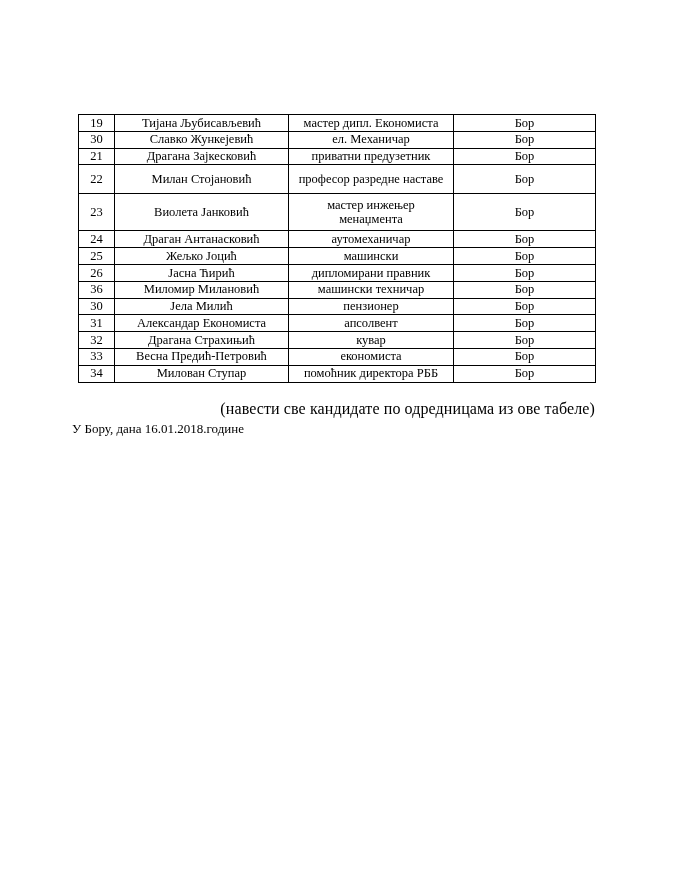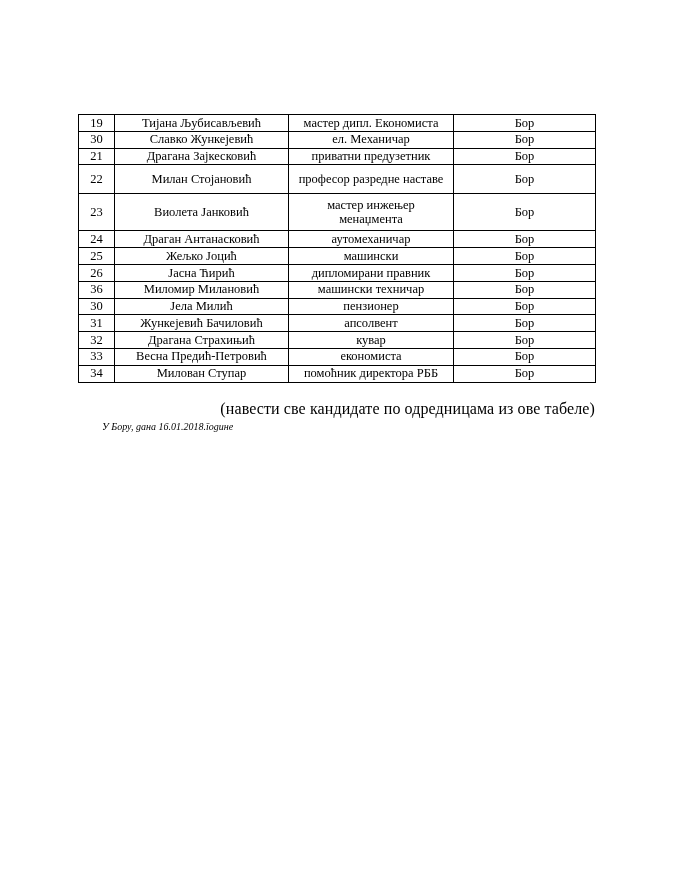--- a/index.html
+++ b/index.html
@@ -51,23 +51,22 @@
   .note {
     position: absolute;
     top: 400px;
     right: 85px;
     font-size: 16px;
     letter-spacing: 0.1px;
   }
   .dateline {
     position: absolute;
     top: 421px;
-    left: 102px;
-    font-size: 10px;
-    font-style: italic;
+    left: 72px;
+    font-size: 13px;
   }
 </style>
 </head>
 <body>
 
 <div class="page" data-name="document-page">
 
   <table class="candidates-table" data-name="candidates-table">
     <colgroup>
       <col class="col-num">
@@ -132,21 +131,21 @@
           <td data-name="cell-city">Бор</td>
         </tr>
         <tr data-name="table-row">
           <td data-name="cell-number">30</td>
           <td data-name="cell-name">Јела Милић</td>
           <td data-name="cell-occupation">пензионер</td>
           <td data-name="cell-city">Бор</td>
         </tr>
         <tr data-name="table-row">
           <td data-name="cell-number">31</td>
-          <td data-name="cell-name">Жункејевић Бачиловић</td>
+          <td data-name="cell-name">Александар Економиста</td>
           <td data-name="cell-occupation">апсолвент</td>
           <td data-name="cell-city">Бор</td>
         </tr>
         <tr data-name="table-row">
           <td data-name="cell-number">32</td>
           <td data-name="cell-name">Драгана Страхињић</td>
           <td data-name="cell-occupation">кувар</td>
           <td data-name="cell-city">Бор</td>
         </tr>
         <tr data-name="table-row">

